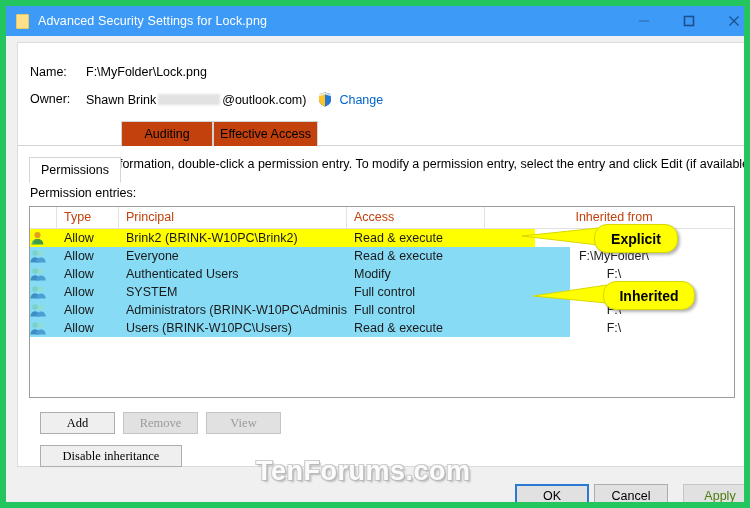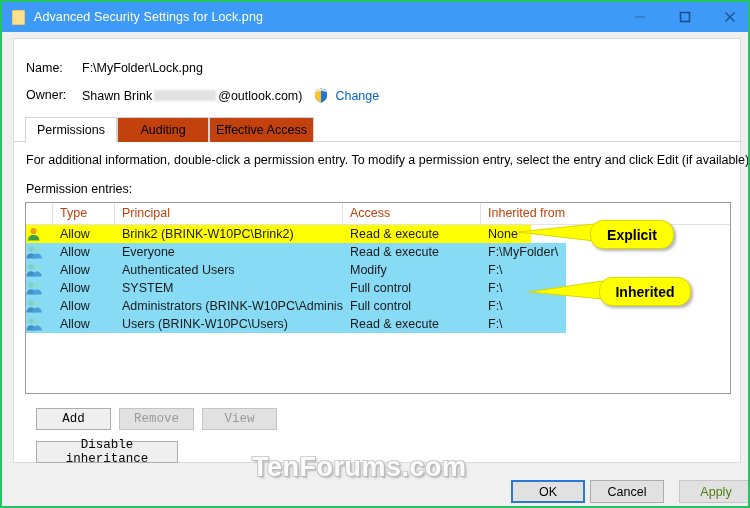--- a/index.html
+++ b/index.html
@@ -10,21 +10,21 @@
   body {
     font-family: "Liberation Sans", sans-serif;
     -webkit-font-smoothing: antialiased;
   }
   #window {
     position: relative;
     width: 750px;
     height: 508px;
     box-sizing: border-box;
     background: #f0f0f0;
-    border: 2px solid #22c55e;
+    border: 6px solid #22c55e;
     overflow: hidden;
   }
 
   
   #titlebar {
     position: absolute;
     left: 0; top: 0;
     width: 750px;
     height: 30px;
     background: #3d9bf7;
@@ -128,20 +128,21 @@
     background: #c2410c;
     border: 1px solid #d4d4d4;
     border-bottom: none;
     cursor: default;
   }
   .tab.active {
     background: #ffffff;
     height: 26px;
     border-bottom: 1px solid #ffffff;
     z-index: 2;
+    margin-top: 36px;
   }
   .tab.t0 { left: 11px;  width: 92px; }
   .tab.t1 { left: 103px; width: 92px; }
   .tab.t2 { left: 195px; width: 105px; }
 
   #infotext {
     position: absolute;
     left: 12px;
     top: 114px;
     font-size: 12.5px;
@@ -183,21 +184,21 @@
     color: #c2410c;
     padding-left: 7px;
     box-sizing: border-box;
     border-right: 1px solid #e2e2e2;
     white-space: nowrap;
   }
   .c-icon { left: 0;   width: 27px;  padding-left: 0 !important; }
   .c-type { left: 27px; width: 62px; }
   .c-prin { left: 89px; width: 228px; }
   .c-acc  { left: 317px; width: 138px; }
-  .c-inh  { left: 455px; width: 251px; border-right: none !important; }
+  .c-inh  { left: 455px; width: 251px; border-right: none !important; text-align: center; }
 
   .lrow {
     position: relative;
     height: 18px;
     white-space: nowrap;
   }
   .lrow .hl {
     position: absolute;
     left: 0; top: 0;
     height: 18px;
@@ -220,21 +221,21 @@
 
   .usericon { display: block; margin-top: 2px; }
 
   
   .btn {
     position: absolute;
     box-sizing: border-box;
     background: #e1e1e1;
     border: 1px solid #adadad;
     font-size: 12.5px;
-    font-family: Liberation Mono, monospace;
+    font-family: Liberation Serif, serif;
     color: #000000;
     display: flex;
     align-items: center;
     justify-content: center;
     cursor: default;
     padding: 0;
   }
   .btn.disabled { color: #9a9a9a; border-color: #c4c4c4; background: #e1e1e1; }
 
   #btn-add      { left: 22px;  top: 369px; width: 75px;  height: 22px; background:#efefef; }

